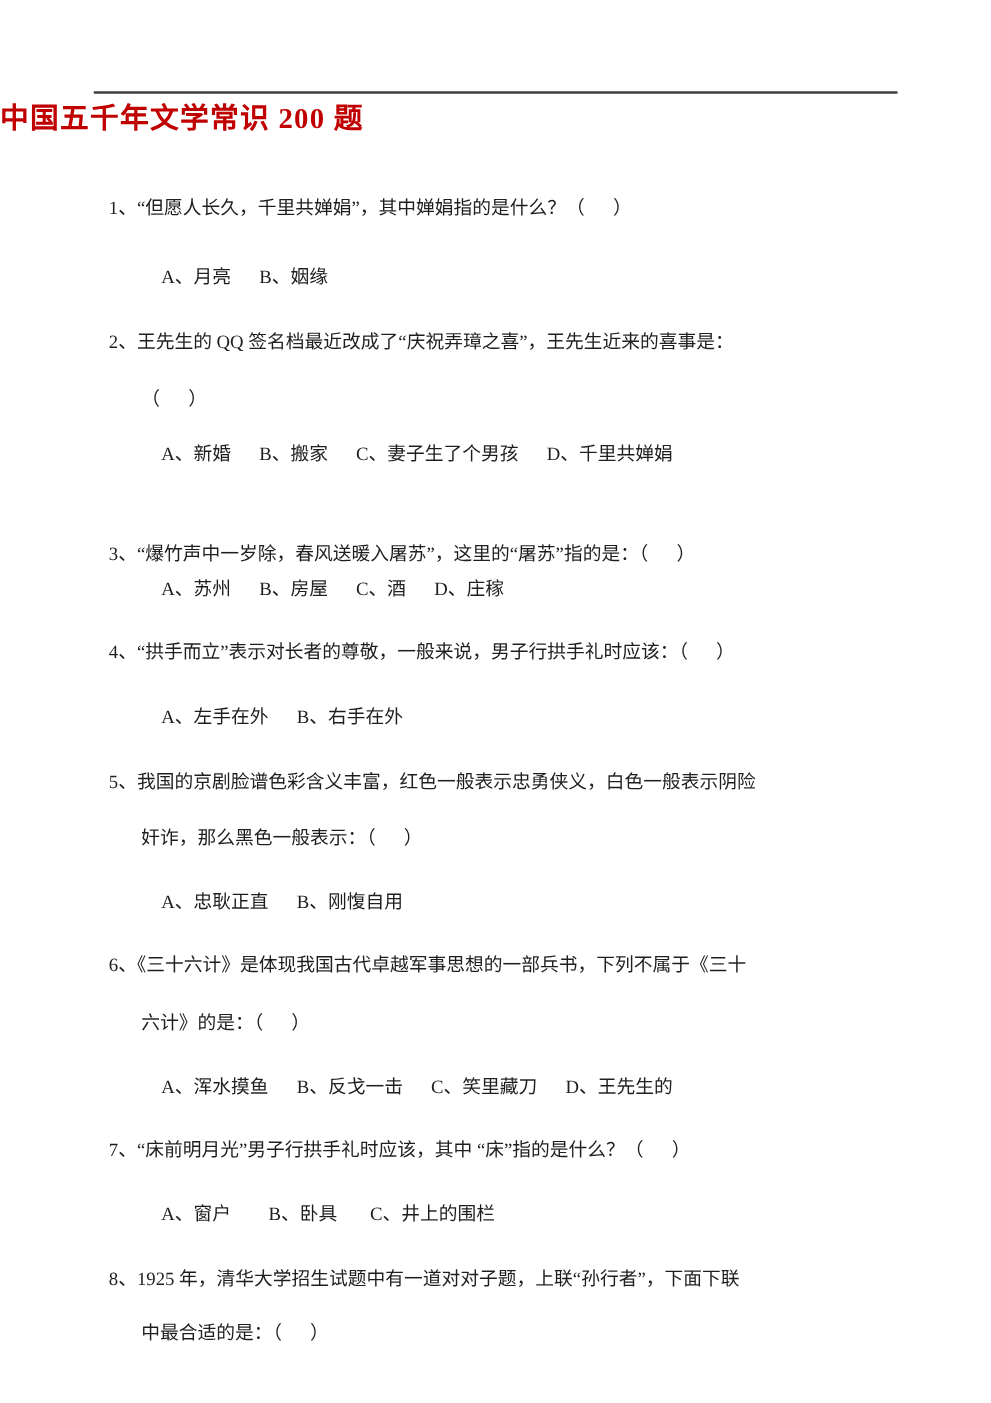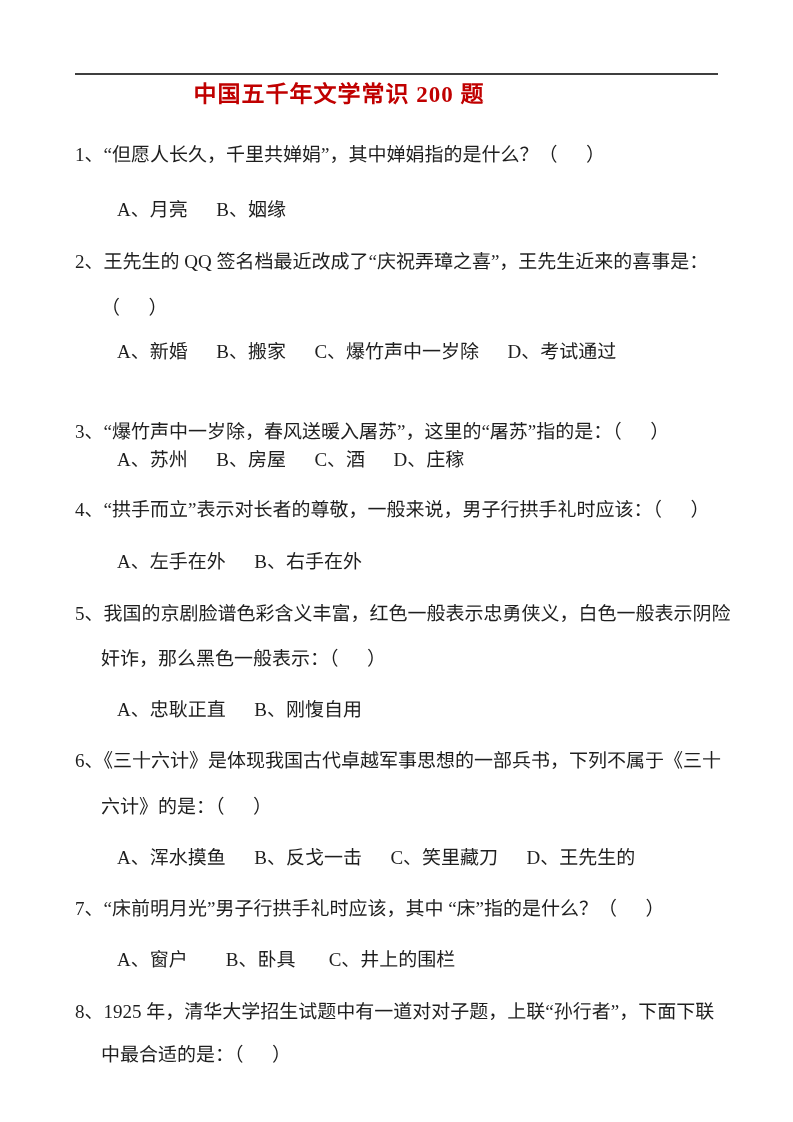--- a/index.html
+++ b/index.html
@@ -23,30 +23,29 @@
     width: 643px;
     height: 0;
     border-top: 2px solid #3f3f3f;
   }
   .title {
     position: absolute;
     top: 80px;
     left: 0;
     width: 678px;
     margin: 0;
-    text-align: center;
     font-size: 23px;
     font-weight: 700;
     letter-spacing: 1px;
     line-height: 30px;
   }
   .ln {
     position: absolute;
-    margin: 0;
-    font-size: 19px;
+    margin: 12px;
+    font-size: 15px;
     line-height: 24px;
     white-space: pre;
   }
   .q    { left: 75px;  }
   .cont { left: 101px; }
   .opt  { left: 117px; }
   .num  { display: inline; }
 </style>
 </head>
 <body>
@@ -55,21 +54,21 @@
 
   <div class="rule"></div>
 
   <h1 class="title" style="color: rgb(192, 0, 0);">中国五千年文学常识 200 题</h1>
 
   <p class="ln q" style="top:143px"><span class="num">1、</span><span>“但愿人长久，千里共婵娟”，其中婵娟指的是什么？（      ）</span></p>
   <p class="ln opt" style="top:198px">A、月亮      B、姻缘</p>
 
   <p class="ln q" style="top:250px"><span class="num">2、</span><span>王先生的 QQ 签名档最近改成了“庆祝弄璋之喜”，王先生近来的喜事是：</span></p>
   <p class="ln cont" style="top:296px">（      ）</p>
-  <p class="ln opt" style="top:340px">A、新婚      B、搬家      C、爆竹声中一岁除      D、考试通过</p>
+  <p class="ln opt" style="top:340px">A、新婚      B、搬家      C、妻子生了个男孩      D、千里共婵娟</p>
 
   <p class="ln q" style="top:420px"><span class="num">3、</span><span>“爆竹声中一岁除，春风送暖入屠苏”，这里的“屠苏”指的是：（      ）</span></p>
   <p class="ln opt" style="top:448px">A、苏州      B、房屋      C、酒      D、庄稼</p>
 
   <p class="ln q" style="top:498px"><span class="num">4、</span><span>“拱手而立”表示对长者的尊敬，一般来说，男子行拱手礼时应该：（      ）</span></p>
   <p class="ln opt" style="top:550px">A、左手在外      B、右手在外</p>
 
   <p class="ln q" style="top:602px"><span class="num">5、</span><span>我国的京剧脸谱色彩含义丰富，红色一般表示忠勇侠义，白色一般表示阴险</span></p>
   <p class="ln opt" style="top:698px">A、忠耿正直      B、刚愎自用</p>
   <p class="ln cont" style="top:647px">奸诈，那么黑色一般表示：（      ）</p>

